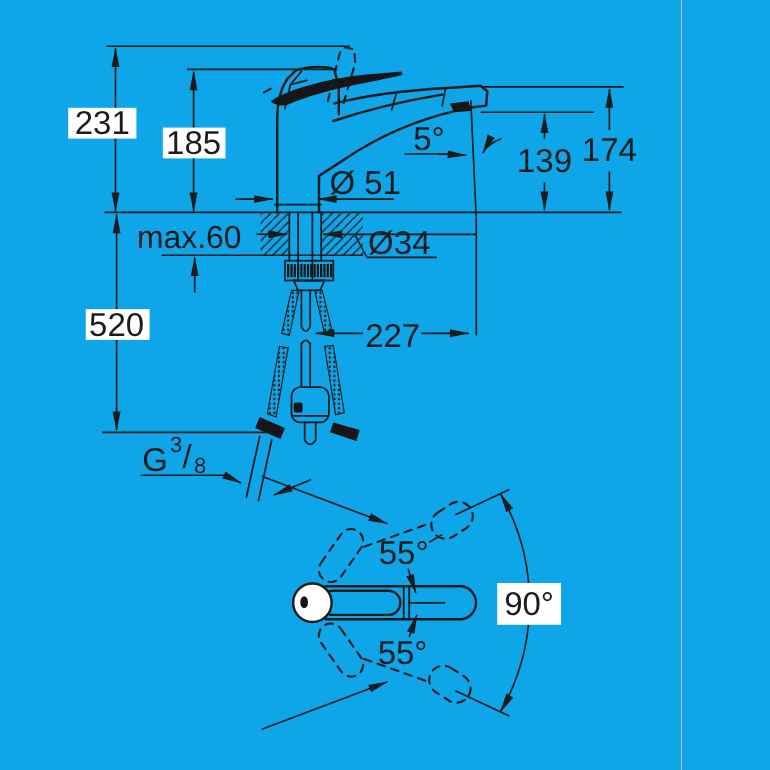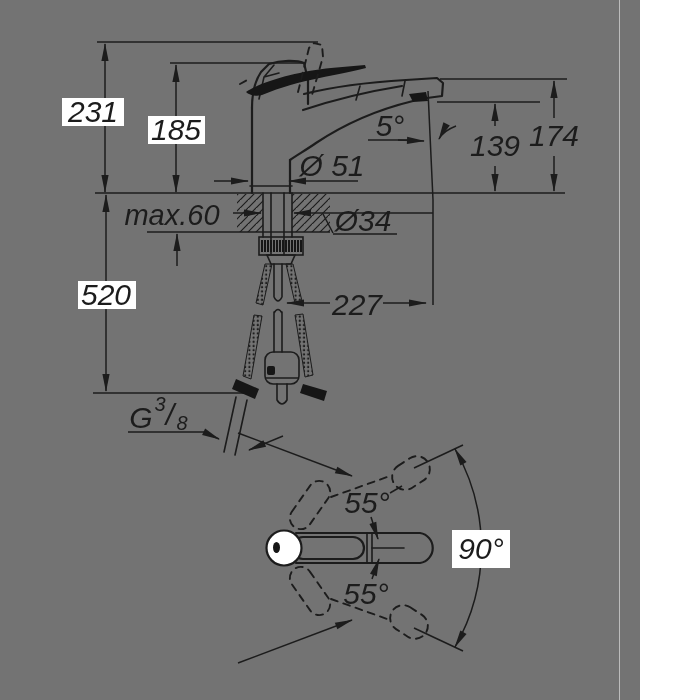--- a/index.html
+++ b/index.html
@@ -1,17 +1,17 @@
 <!DOCTYPE html>
 <html><head>
 <meta charset="utf-8">
 <style>
   html,body{margin:0;padding:0;background:#fff;}
-  .stage{position:relative;width:640px;height:700px;background:#737373;overflow:hidden;
-         font-family:"Liberation Sans", sans-serif;font-style:italic;}
+  .stage{position:relative;width:700px;height:700px;background:#0ea5e9;overflow:hidden;
+         font-family:"Liberation Sans", sans-serif;}
   svg text{font-family:"Liberation Sans", sans-serif;fill:#1c1c1c;}
   .dimtxt{font-size:30px;}
   .dimtxt-sm{font-size:29px;}
   .sup{font-size:20px;}
   .obj{stroke:#1c1c1c;stroke-width:2.2;fill:none;stroke-linecap:round;stroke-linejoin:round;}
   .obj-thin{stroke:#1c1c1c;stroke-width:1.6;fill:none;stroke-linecap:round;}
   .dim{stroke:#1c1c1c;stroke-width:1.5;fill:none;}
   .dash{stroke:#1c1c1c;stroke-width:1.9;fill:none;stroke-dasharray:7 6;stroke-linecap:round;}
   .fillblk{fill:#161616;stroke:none;}
   .mask{fill:#ffffff;stroke:none;}

